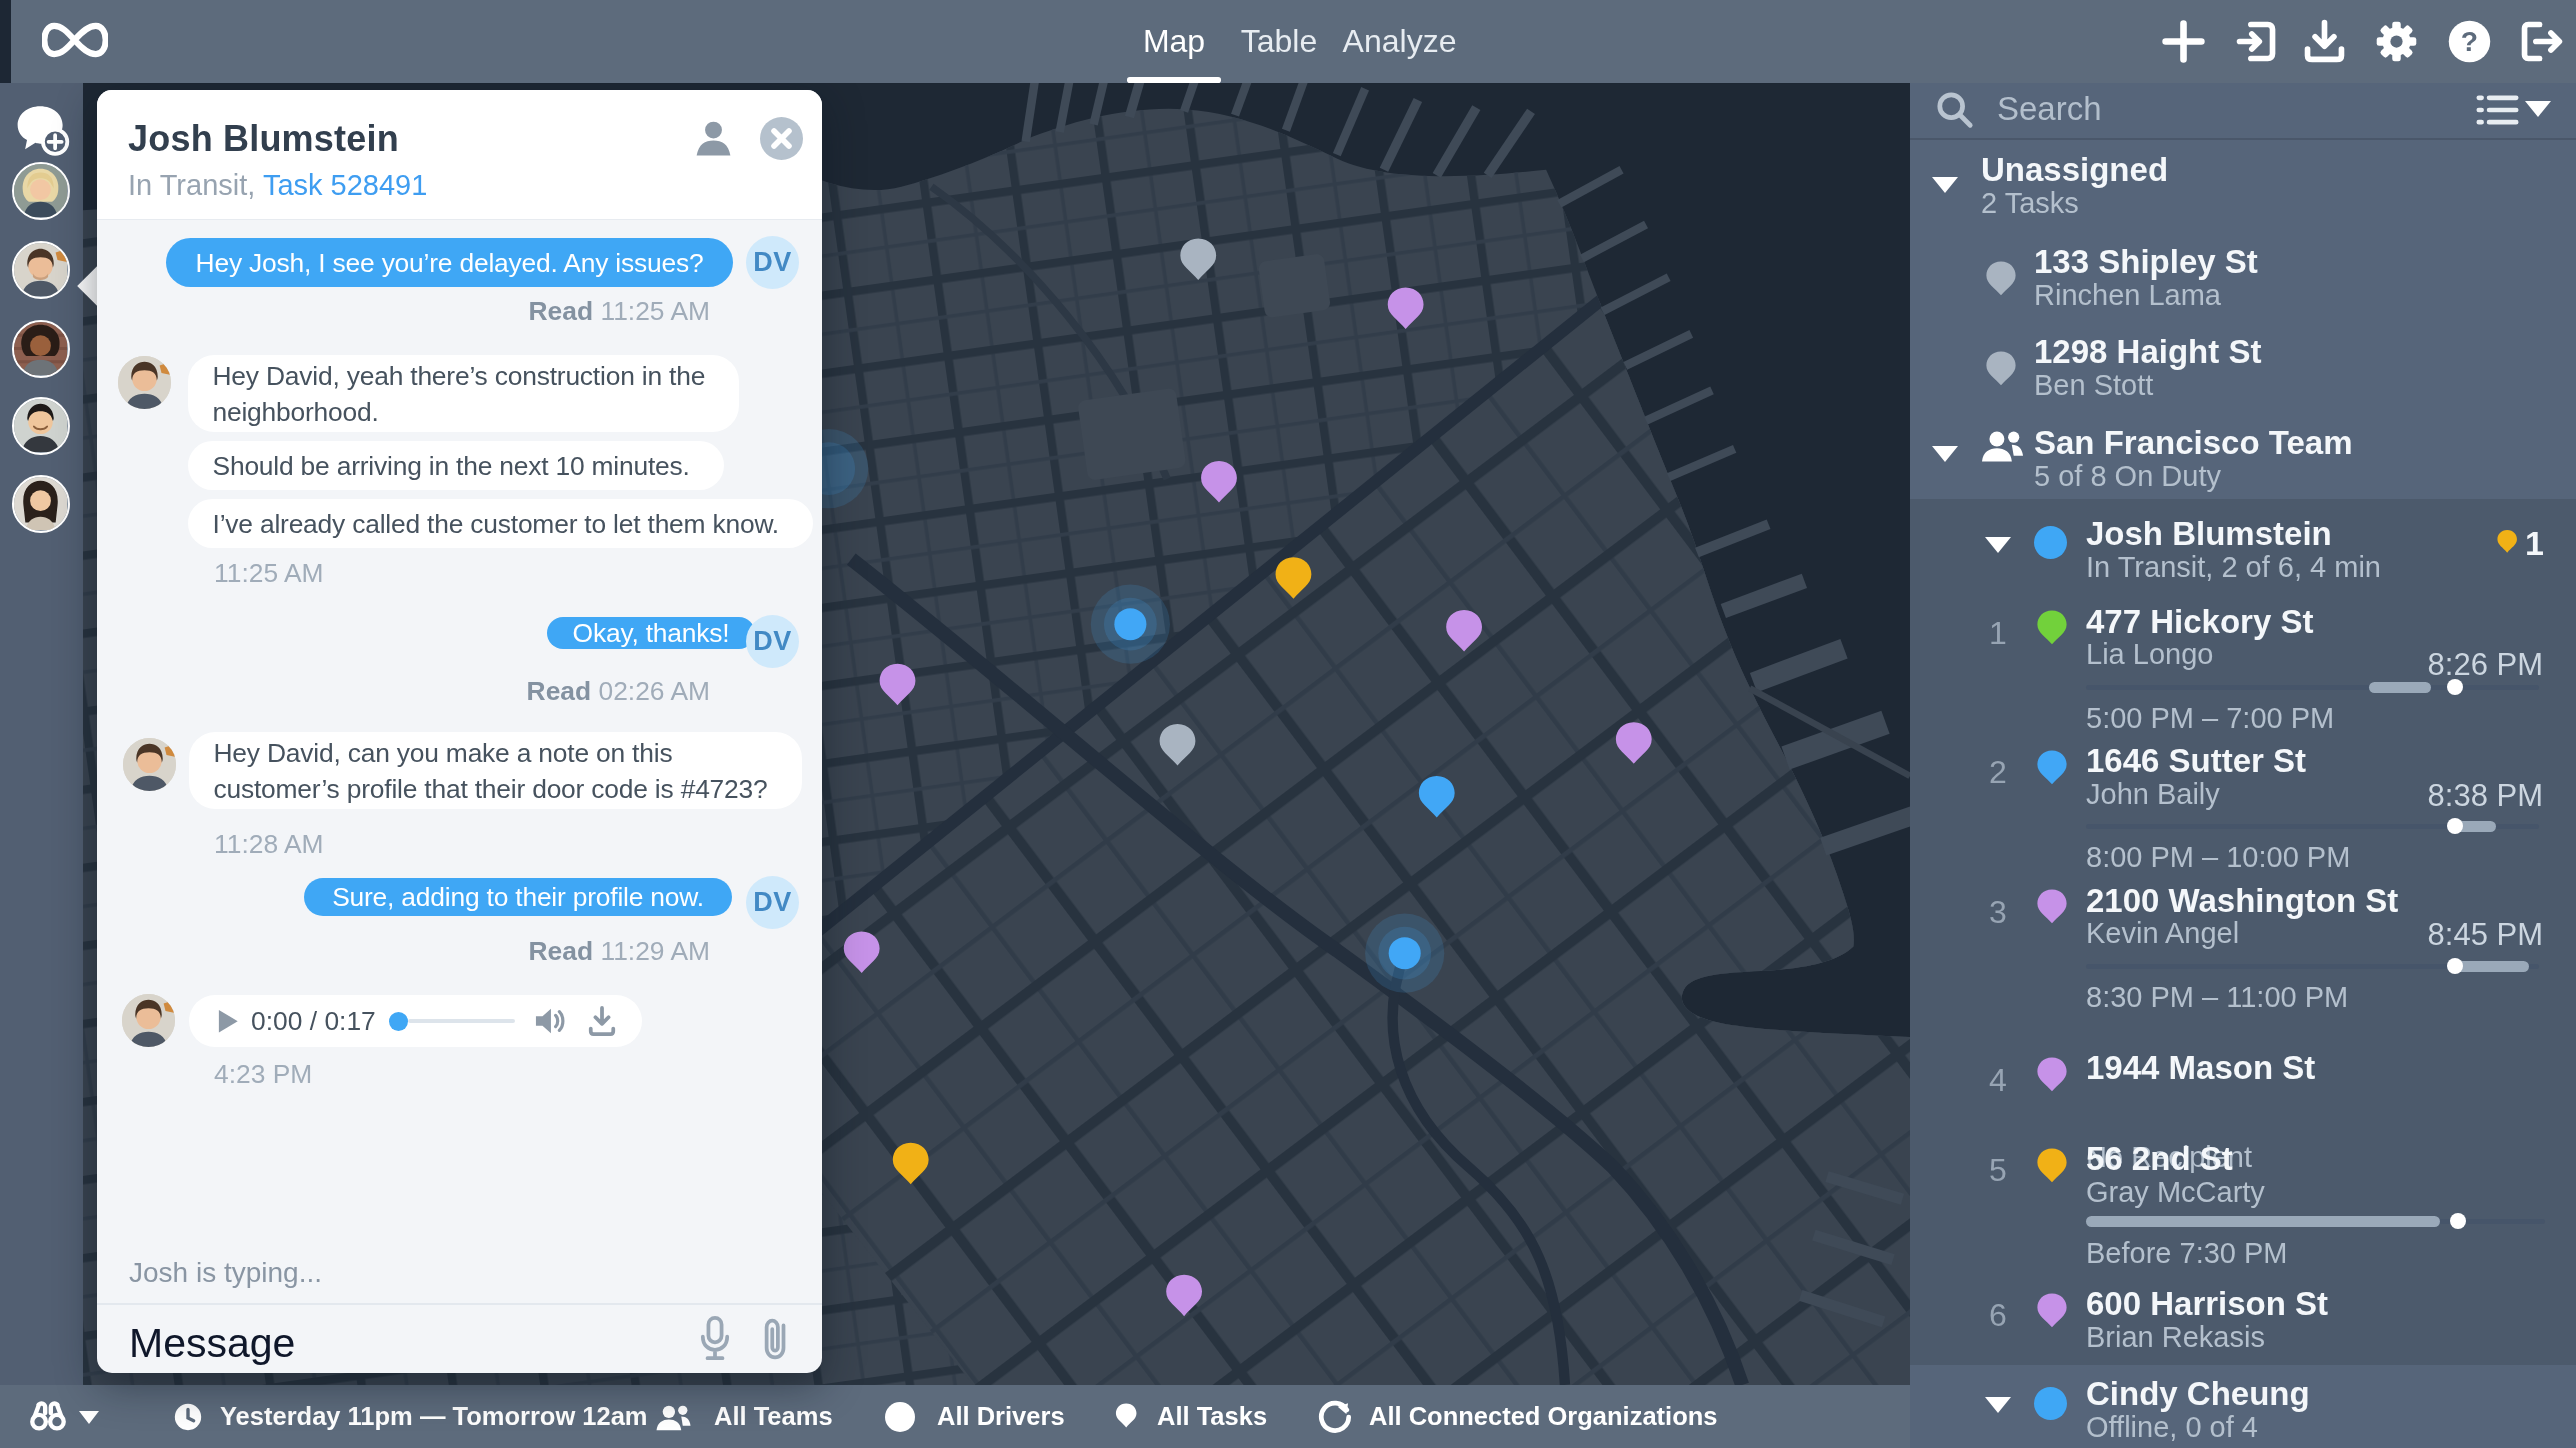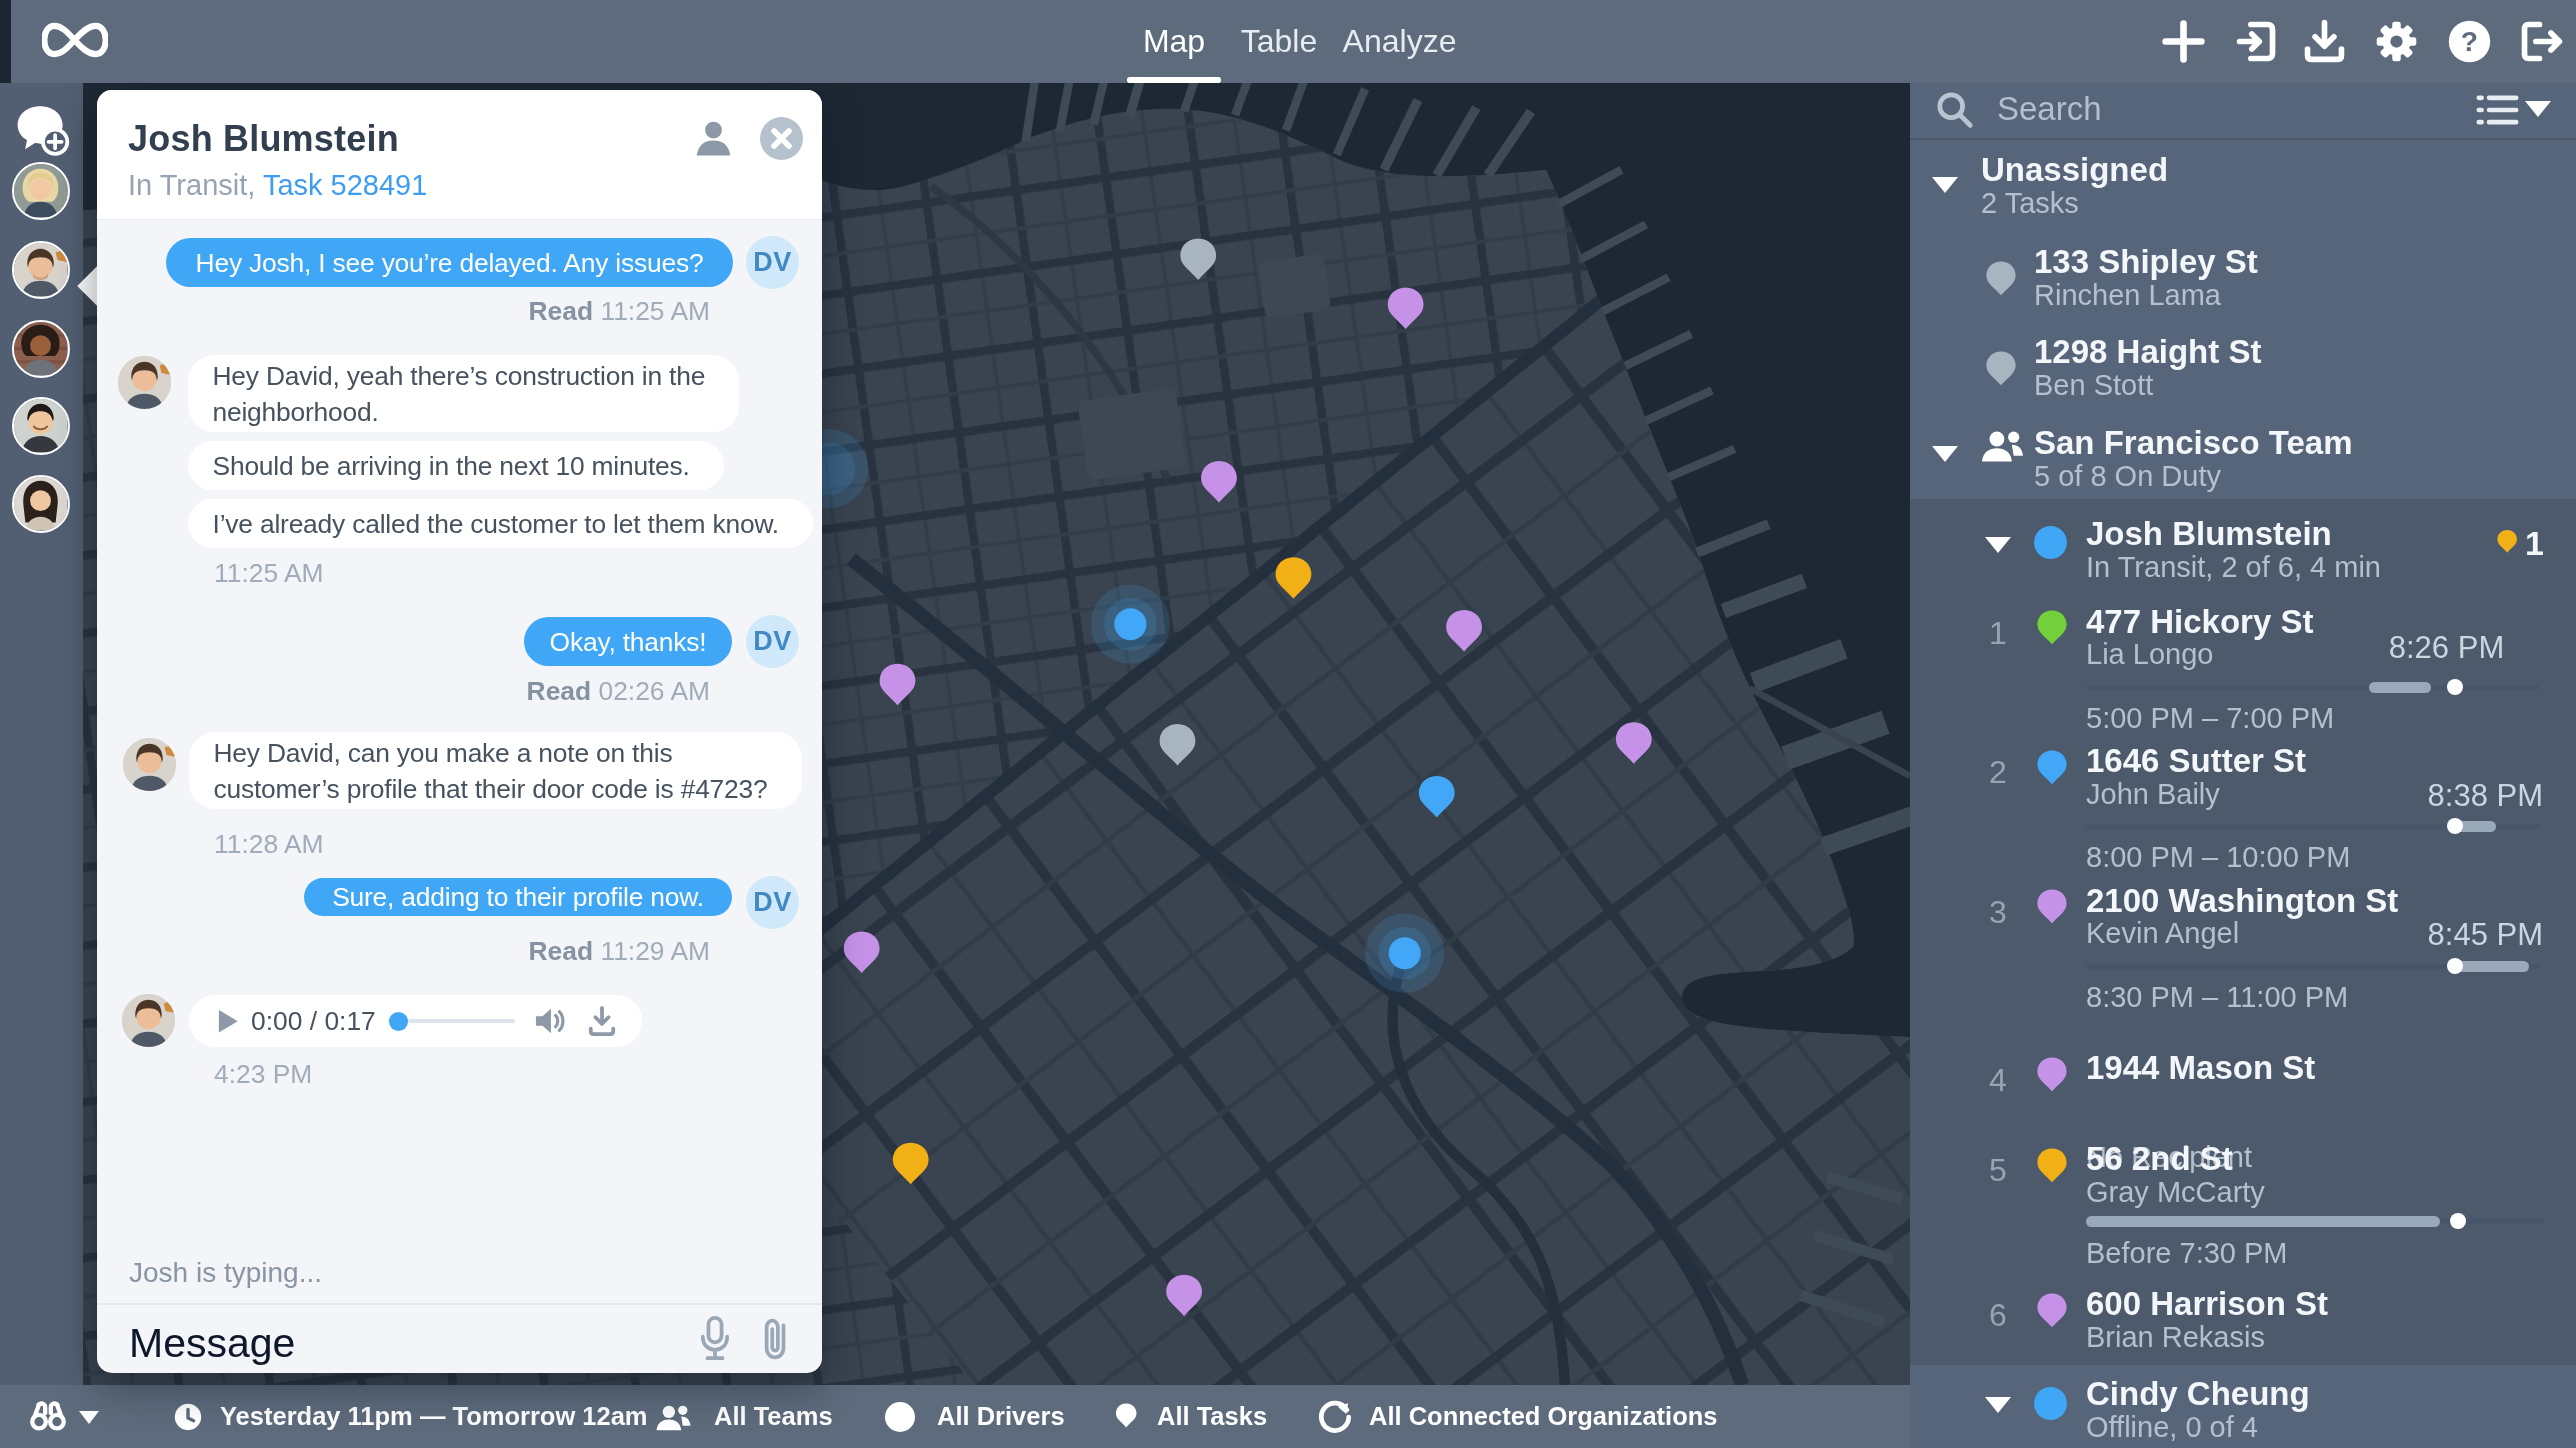--- a/index.html
+++ b/index.html
@@ -315,21 +315,21 @@
           <path d="M8,56 C10,44 19,40 28,40 C37,40 46,44 48,56 Z" fill="#4e5866"></path>
         </svg>
     </div>
     <div class="abs bubble recv" style="left:91px;top:265px;width:551px;height:77px">
         <span><span>Hey David, yeah there’s construction in the</span><br><span>neighborhood.</span></span>
       </div>
     <div class="abs bubble recv" style="left:91px;top:351px;width:536px;height:49px">Should be arriving in the next 10 minutes.</div>
     <div class="abs bubble recv" style="left:91px;top:409px;width:625px;height:49px">I’ve already called the customer to let them know.</div>
     <div class="abs stamp" style="left:117px;top:468px">11:25 AM</div>
 
-    <div class="abs bubble sent" style="left:427px;top:527px;width:208px;height:49px">Okay, thanks!</div>
+    <div class="abs bubble sent" style="left:450px;top:527px;width:208px;height:32px">Okay, thanks!</div>
     <div class="abs dv" style="left:649px;top:525px">DV</div>
     <div class="abs read" style="left:330px;top:586px;width:283px"><b>Read</b> <span>02:26 AM</span></div>
 
     <div class="abs msg-avatar" style="left:25.5px;top:648px">
       <svg width="53" height="53" viewBox="0 0 56 56">
           <rect width="56" height="56" fill="#d8d4cb"></rect>
           <path d="M44,10 L56,6 L56,20 L46,18 Z" fill="#d08a3e"></path>
           <circle cx="28" cy="24" r="13" fill="#ebbd98"></circle>
           <path d="M14,22 C14,10 22,6 28,6 C34,6 42,10 42,22 C42,24 41,26 41,26 C41,18 36,15 28,15 C20,15 15,18 15,26 C15,26 14,24 14,22 Z" fill="#4a3526"></path>
           <path d="M8,56 C10,44 19,40 28,40 C37,40 46,44 48,56 Z" fill="#4e5866"></path>
@@ -436,21 +436,21 @@
         <use href="#pinshape" fill="#f1b116" transform="scale(0.74)"></use>
       </svg>
     <div class="abs p-title" style="left:615px;top:441px;font-size:34px">1</div>
 
     <div class="abs p-num" style="left:69px;top:532px">1</div>
     <svg class="abs" style="left:124px;top:524px" width="36" height="45" viewBox="-19 -21 38 48">
         <use href="#pinshape" fill="#72d13b" transform="scale(0.82)"></use>
       </svg>
     <div class="abs p-title" style="left:176px;top:520px">477 Hickory St</div>
     <div class="abs p-sub" style="left:176px;top:555px">Lia Longo</div>
-    <div class="abs p-eta" style="left:440px;top:547px;width:193px;text-align:center">8:26 PM</div>
+    <div class="abs p-eta" style="left:440px;top:564px;width:193px;text-align:right">8:26 PM</div>
     <div class="abs bar-track" style="left:176px;top:602px;width:453px">
       <div class="bar-seg" style="left: 283px; width: 62px;"></div>
       <div class="bar-dot" style="left: 361px;"></div>
     </div>
     <div class="abs p-sub" style="left:176px;top:619px">5:00 PM – 7:00 PM</div>
 
     <div class="abs p-num" style="left:69px;top:671px">2</div>
     <svg class="abs" style="left:124px;top:664px" width="36" height="45" viewBox="-19 -21 38 48">
         <use href="#pinshape" fill="#41a7f6" transform="scale(0.82)"></use>
       </svg>

